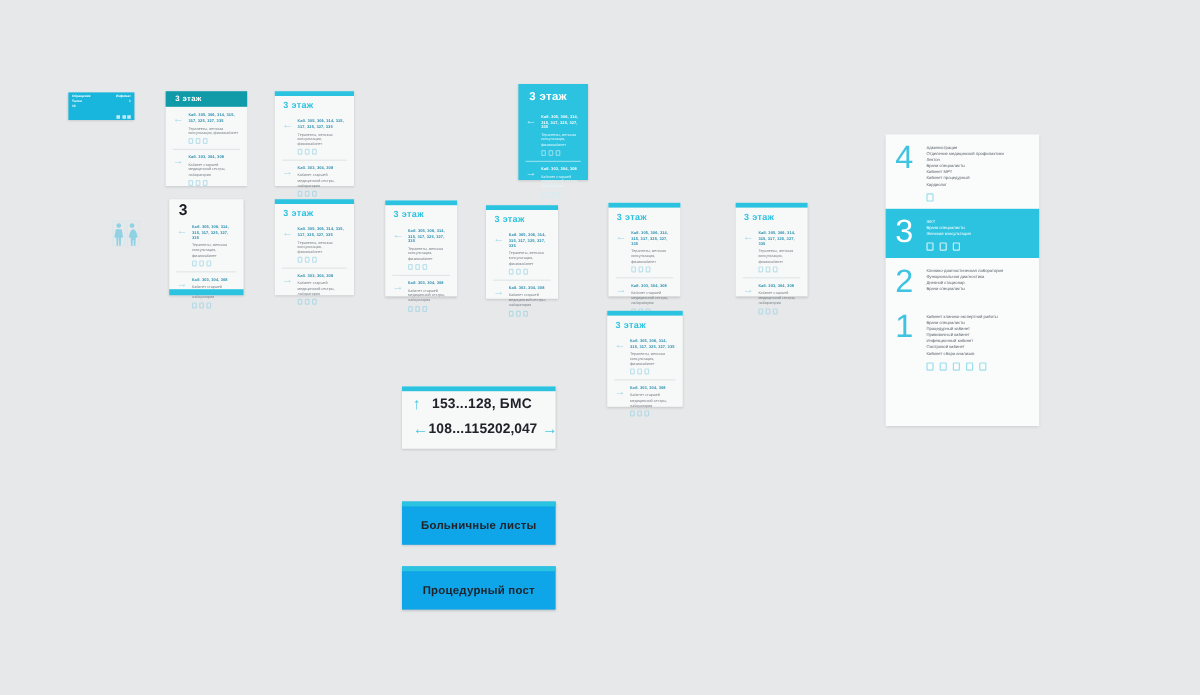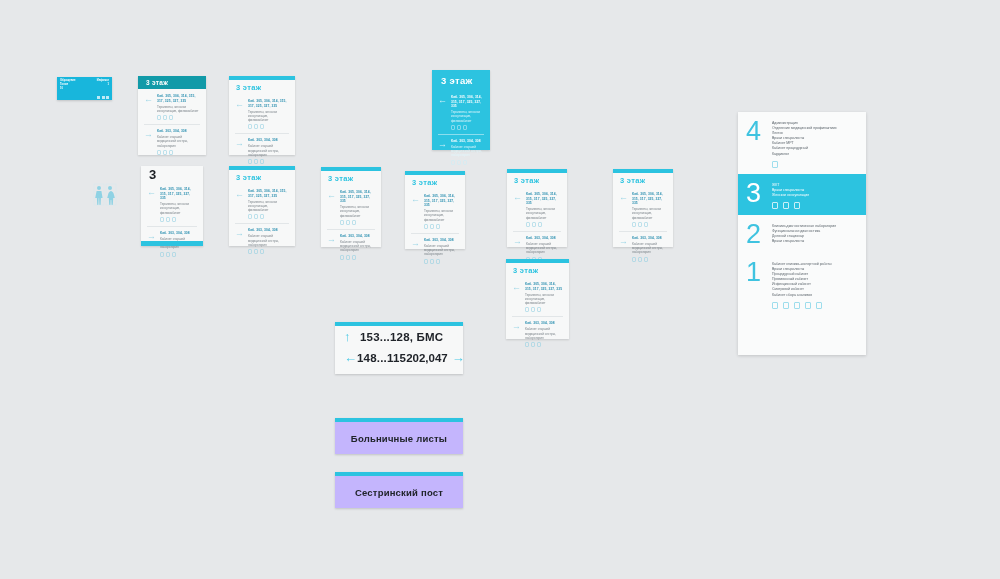--- a/index.html
+++ b/index.html
@@ -94,21 +94,21 @@
     display:flex; align-items:center; padding:0 9px; height:21px;
   }
   #arrows .ar { color:#49c8e4; font-size:13px; width:16px; line-height:13px; }
   #arrows .atxt { font-size:11.5px; color:#20242a; font-weight:bold; letter-spacing:.2px; }
   #arrows .aright { margin-left:auto; font-size:11.5px; color:#20242a; font-weight:bold; }
   #arrows .arr-end { color:#49c8e4; font-size:13px; line-height:13px; margin-left:4px; }
 
   
   .lsign {
     position:absolute; left:335px; width:128px; height:36px;
-    background:#c4b5fd; box-shadow:0 1px 2px rgba(0,0,0,.16);
+    background:#0ea5e9; box-shadow:0 1px 2px rgba(0,0,0,.16);
   }
   .lsign .topbar { height:4px; background:#2cc3e0; }
   .lsign .ltxt {
     height:32px; display:flex; align-items:center; justify-content:center;
     font-size:9.5px; color:#20242a; font-weight:bold; letter-spacing:.2px;
   }
 </style>
 </head>
 <body>
 
@@ -460,33 +460,33 @@
     </div>
 
   <div id="arrows">
     <div class="topbar"></div>
     <div class="aline">
       <span class="ar">↑</span>
       <span class="atxt">153...128, БМС</span>
     </div>
     <div class="aline">
       <span class="ar">←</span>
-      <span class="atxt">148...115</span>
+      <span class="atxt">108...115</span>
       <span class="aright">202,047</span>
       <span class="arr-end">→</span>
     </div>
   </div>
 
   <div class="lsign" style="top:418px">
     <div class="topbar"></div>
     <div class="ltxt">Больничные листы</div>
   </div>
   <div class="lsign" style="top:472px">
     <div class="topbar"></div>
-    <div class="ltxt">Сестринский пост</div>
+    <div class="ltxt">Процедурный пост</div>
   </div>
 
   <div id="board">
       <div class="fl">
         <div class="num">4</div>
         <div class="lst">
           <ul>
             <li>Администрация</li>
             <li>Отделение медицинской профилактики</li>
             <li>Лектон</li>

